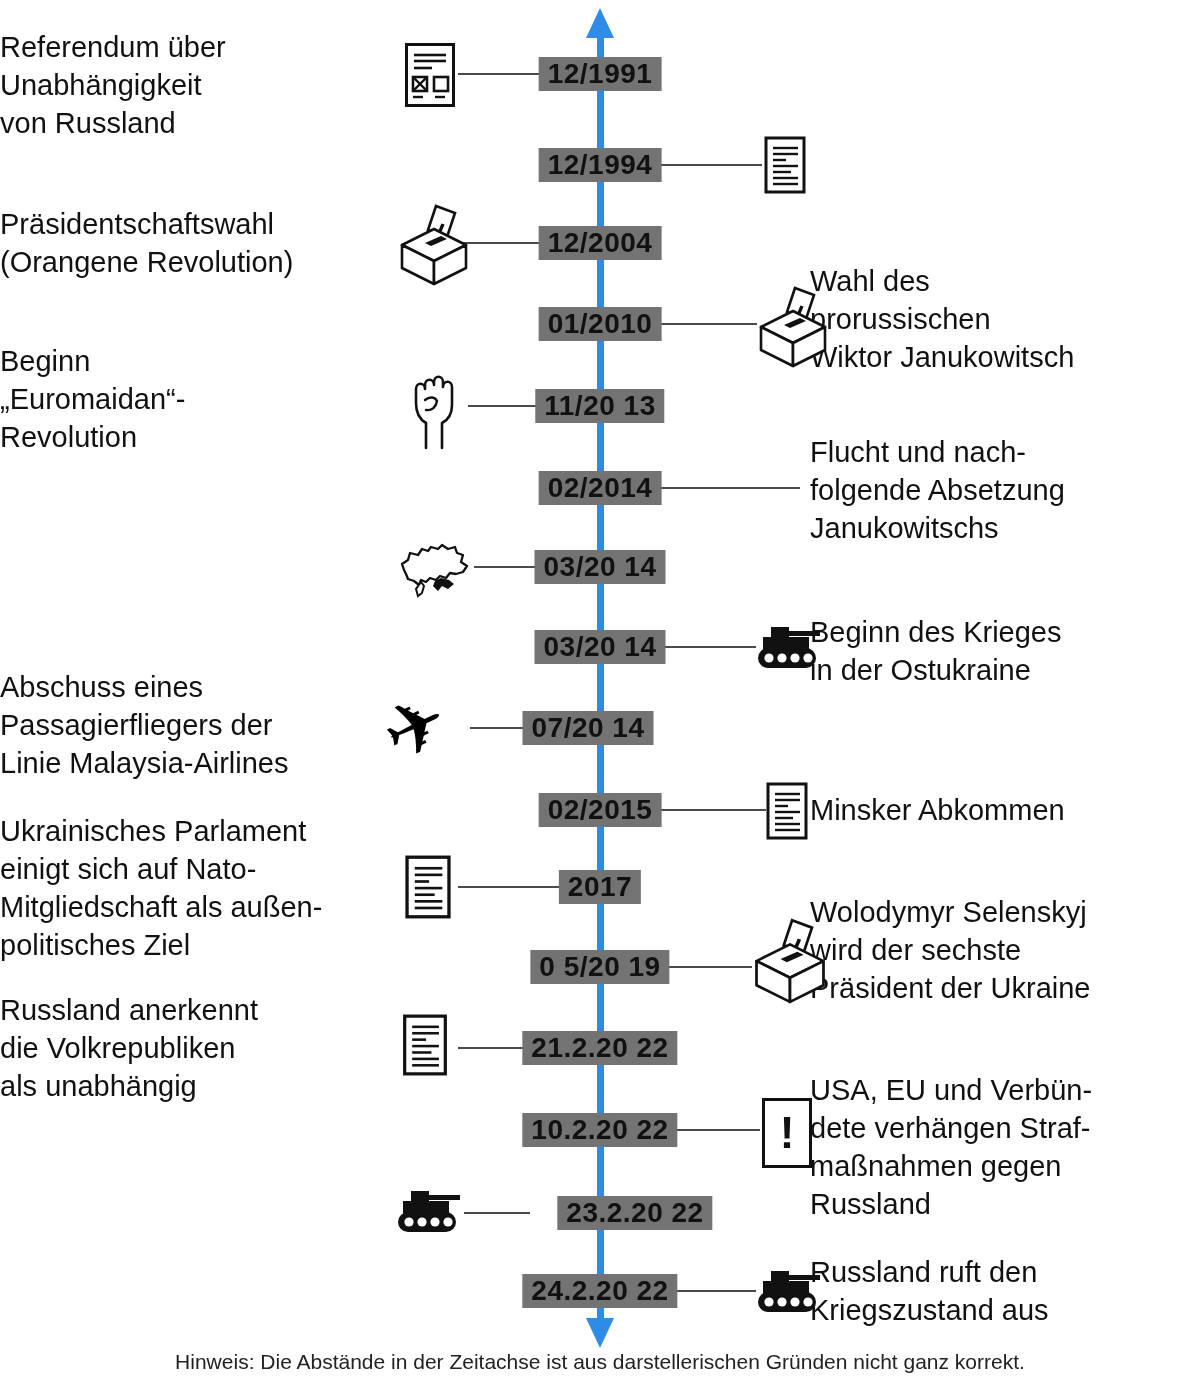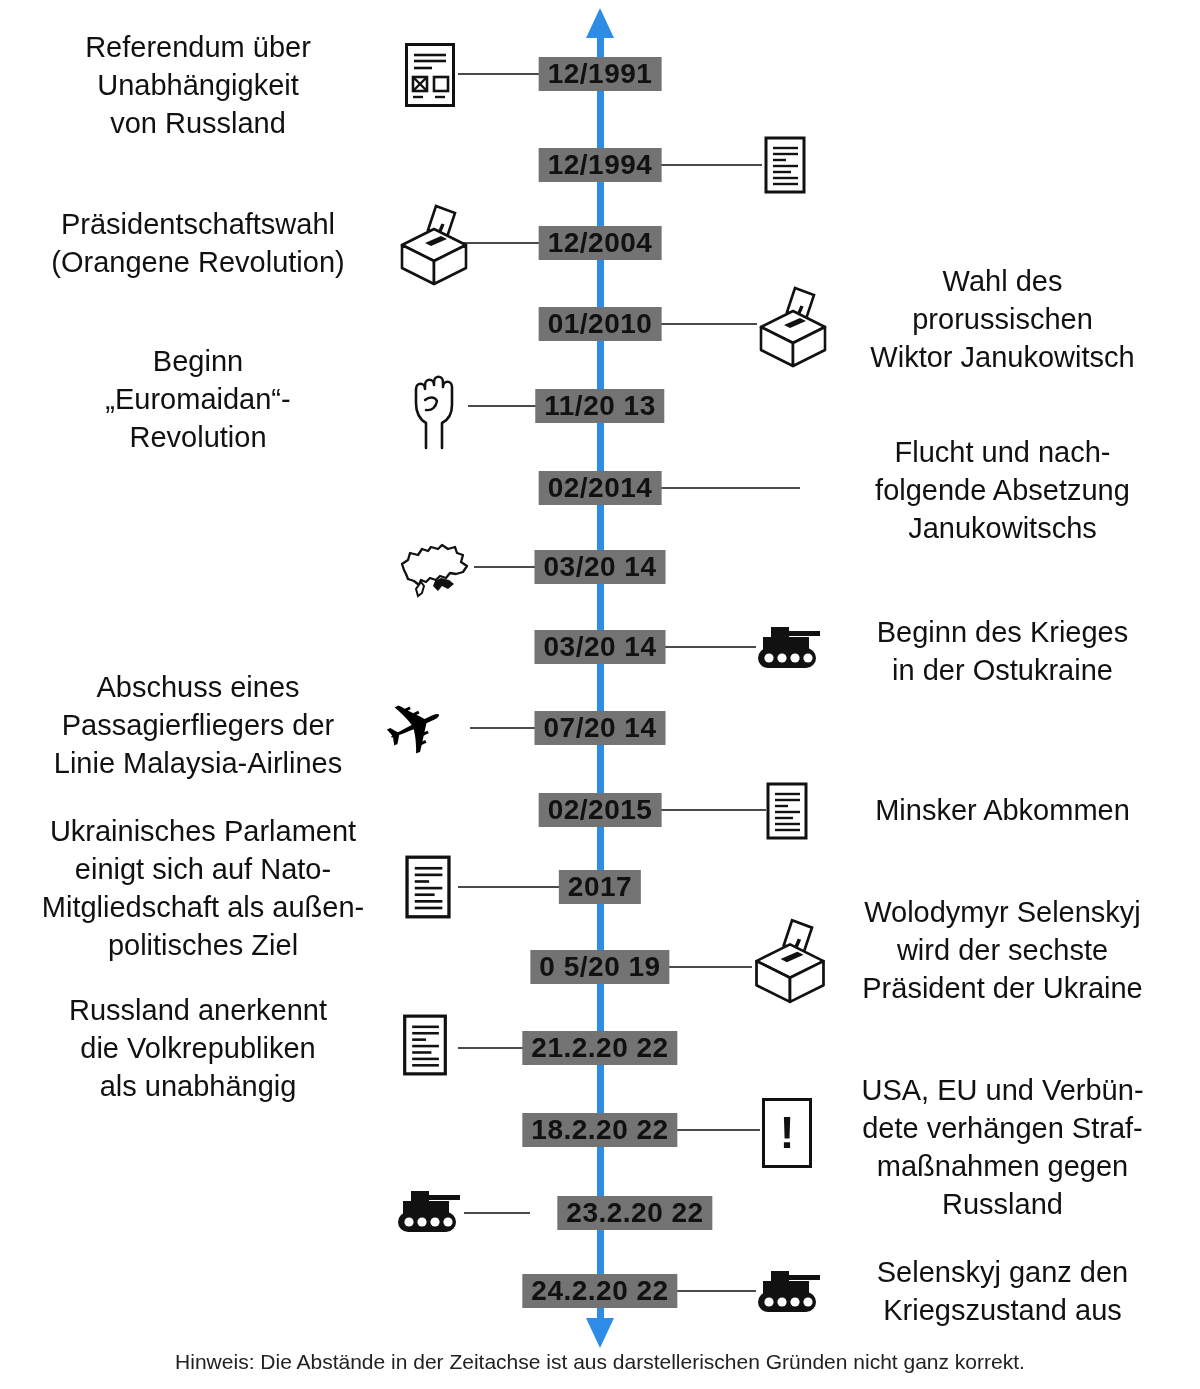--- a/index.html
+++ b/index.html
@@ -11,21 +11,21 @@
   .arrow-up{position:absolute;left:586px;top:8px;width:0;height:0;
     border-left:14px solid transparent;border-right:14px solid transparent;
     border-bottom:30px solid #2e8ce6;z-index:0;}
   .arrow-down{position:absolute;left:586px;top:1318px;width:0;height:0;
     border-left:14px solid transparent;border-right:14px solid transparent;
     border-top:30px solid #2e8ce6;z-index:0;}
   .conn{position:absolute;height:2px;background:#4a4a4a;z-index:1;}
   .date{position:absolute;transform:translate(-50%,-50%);background:#737373;
     font-weight:700;font-size:28px;letter-spacing:.5px;padding:1px 9px;
     white-space:pre;z-index:3;}
-  .ev-label{position:absolute;text-align:center;font-size:29px;line-height:38px;
+  .ev-label{position:absolute;font-size:29px;line-height:38px;
     white-space:pre-line;z-index:2;}
   .icon{position:absolute;z-index:2;line-height:0;}
   .excl-box{display:flex;align-items:center;justify-content:center;
     width:44px;height:64px;border:3px solid #111;background:#fff;
     font-weight:700;font-size:44px;line-height:1;color:#111;}
   .plane{display:inline-block;font-size:74px;color:#000;transform:rotate(-25deg);
     font-family:"DejaVu Sans",sans-serif;line-height:1;}
   .note{position:absolute;left:0;top:1350px;width:1200px;text-align:center;
     font-size:21px;color:#222;z-index:2;}
   svg{display:block;}
@@ -150,21 +150,21 @@
       <circle cx="52" cy="36" r="4.6" fill="#fff"></circle>
     </svg>
   </span>
   <div class="date" style="left:600px;top:647px">03/20 14</div>
 
   <div class="ev-label" style="top:668px;left:0;width:396px">Abschuss eines
 Passagierfliegers der
 Linie Malaysia-Airlines</div>
   <div class="conn" style="top:727px;left:470px;width:70px"></div>
   <span class="icon" style="left:384px;top:690px"><span class="plane">✈</span></span>
-  <div class="date" style="left:600px;top:728px">07/20 14</div>
+  <div class="date" style="left:588px;top:728px">07/20 14</div>
 
   <div class="ev-label" style="top:791px;left:810px;width:385px">Minsker Abkommen</div>
   <div class="conn" style="top:809px;left:658px;width:108px"></div>
   <span class="icon" style="left:766px;top:782px">
     <svg width="42" height="58" viewBox="0 0 42 58">
       <rect x="2" y="2" width="38" height="54" fill="#fff" stroke="#111" stroke-width="3"></rect>
       <line x1="9" y1="12" x2="34" y2="12" stroke="#111" stroke-width="2.4"></line>
       <line x1="9" y1="18" x2="34" y2="18" stroke="#111" stroke-width="2.4"></line>
       <line x1="9" y1="24" x2="22" y2="24" stroke="#111" stroke-width="2.4"></line>
       <line x1="9" y1="30" x2="34" y2="30" stroke="#111" stroke-width="2.4"></line>
@@ -230,38 +230,38 @@
   <div class="date" style="left:600px;top:1048px">21.2.20 22</div>
 
   <div class="ev-label" style="top:1071px;left:810px;width:385px">USA, EU und Verbün-
 dete verhängen Straf-
 maßnahmen gegen
 Russland</div>
   <div class="conn" style="top:1129px;left:676px;width:84px"></div>
   <span class="icon" style="left:762px;top:1098px">
     <span class="excl-box">!</span>
   </span>
-  <div class="date" style="left:600px;top:1130px">18.2.20 22</div>
+  <div class="date" style="left:600px;top:1130px">10.2.20 22</div>
 
   <div class="conn" style="top:1212px;left:464px;width:66px"></div>
   <span class="icon" style="left:396px;top:1186px">
     <svg width="66" height="50" viewBox="0 0 66 50">
       <rect x="30" y="9" width="34" height="5" fill="#111"></rect>
       <rect x="15" y="5" width="18" height="14" fill="#111"></rect>
       <rect x="7" y="15" width="46" height="14" fill="#111"></rect>
       <rect x="2" y="26" width="58" height="20" rx="10" fill="#111"></rect>
       <circle cx="13" cy="36" r="4.6" fill="#fff"></circle>
       <circle cx="26" cy="36" r="4.6" fill="#fff"></circle>
       <circle cx="39" cy="36" r="4.6" fill="#fff"></circle>
       <circle cx="52" cy="36" r="4.6" fill="#fff"></circle>
     </svg>
   </span>
   <div class="date" style="left:635px;top:1213px">23.2.20 22</div>
 
-  <div class="ev-label" style="top:1253px;left:810px;width:385px">Selenskyj ganz den
+  <div class="ev-label" style="top:1253px;left:810px;width:385px">Russland ruft den
 Kriegszustand aus</div>
   <div class="conn" style="top:1290px;left:676px;width:80px"></div>
   <span class="icon" style="left:756px;top:1266px">
     <svg width="66" height="50" viewBox="0 0 66 50">
       <rect x="30" y="9" width="34" height="5" fill="#111"></rect>
       <rect x="15" y="5" width="18" height="14" fill="#111"></rect>
       <rect x="7" y="15" width="46" height="14" fill="#111"></rect>
       <rect x="2" y="26" width="58" height="20" rx="10" fill="#111"></rect>
       <circle cx="13" cy="36" r="4.6" fill="#fff"></circle>
       <circle cx="26" cy="36" r="4.6" fill="#fff"></circle>

